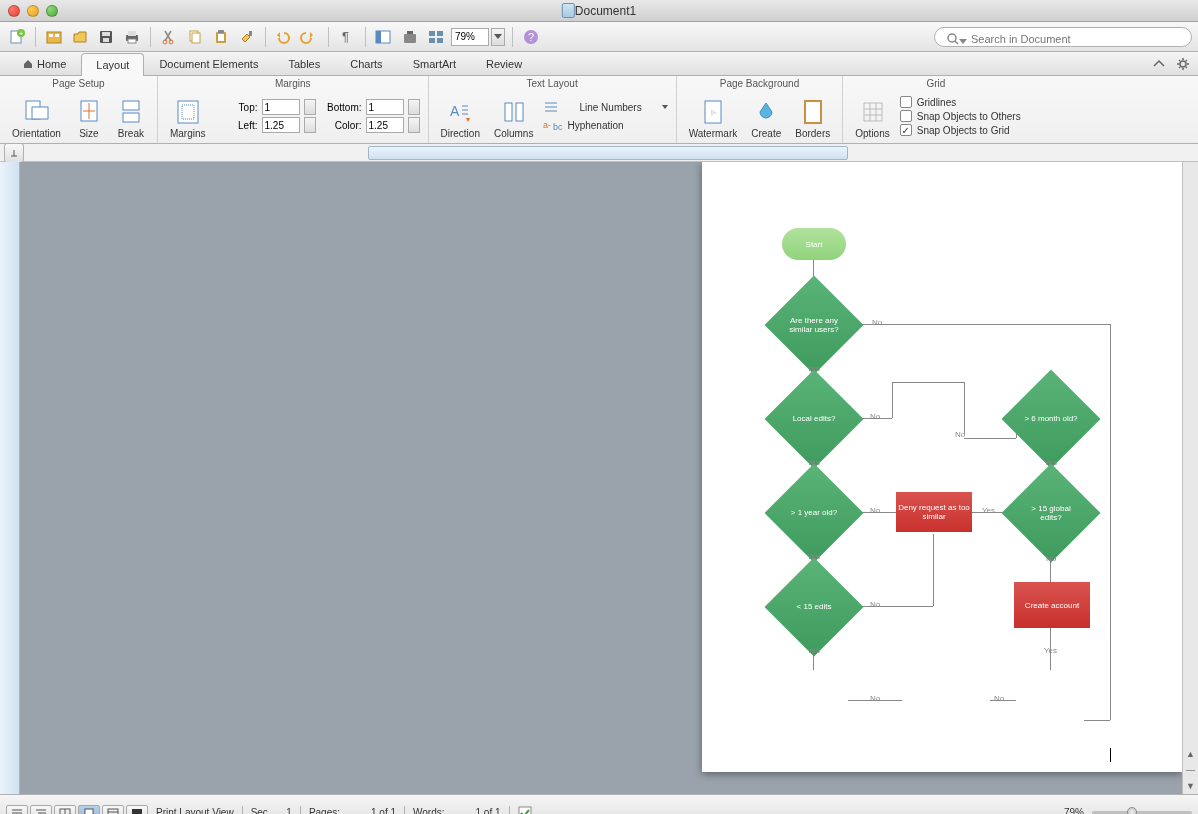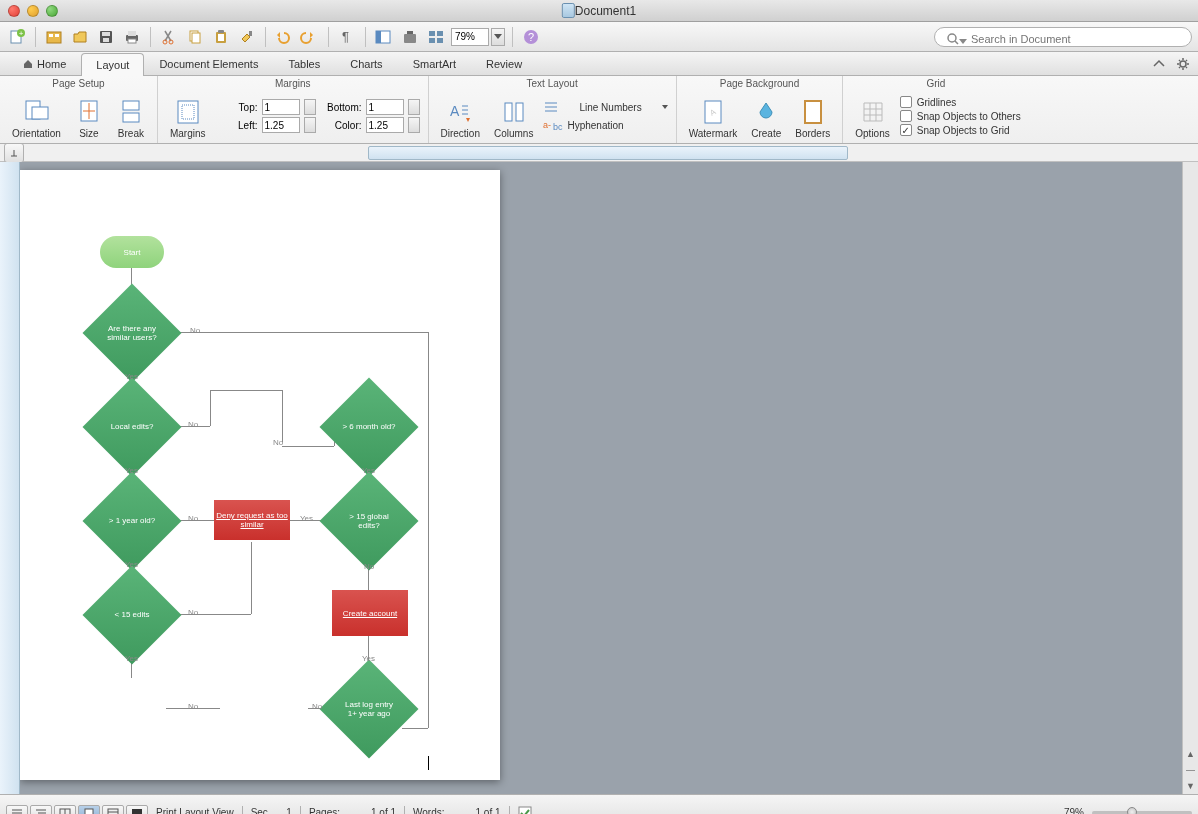--- a/index.html
+++ b/index.html
@@ -49,33 +49,33 @@
 .chk.checked::after { content: "✓"; font-size: 10px; color: #333; }
 
 
 .ruler-h { height: 18px; background: #f0f0f0; border-bottom: 1px solid #c0c0c0; position: relative; display: flex; align-items: center; }
 .ruler-strip { position: absolute; left: 368px; width: 480px; height: 14px; background: linear-gradient(#eaf3fb,#d0e2f0); border: 1px solid #a0b8c8; border-radius: 2px; font-size: 7px; color: #666; display: flex; align-items: center; overflow: hidden; }
 .ruler-left-btn { width: 20px; height: 20px; border: 1px solid #b0b0b0; background: linear-gradient(#f8f8f8,#e0e0e0); border-radius: 3px; margin-left: 4px; display: flex; align-items: center; justify-content: center; }
 
 
 .doc-area { position: relative; background: #9aa2ab; height: 632px; display: flex; }
 .ruler-v { width: 20px; background: linear-gradient(90deg,#eaf3fb,#d0e2f0); border-right: 1px solid #a0b8c8; }
-.canvas-scroll { flex: 1; overflow: hidden; display: flex; justify-content: flex-start; padding-top: 8px; }
+.canvas-scroll { flex: 1; overflow: hidden; display: flex; justify-content: flex-end; padding-top: 0; }
 .page { width: 480px; height: 610px; background: #fff; box-shadow: 0 2px 8px rgba(0,0,0,0.4); position: relative; }
 .scroll-v { width: 16px; background: #e8e8e8; border-left: 1px solid #c0c0c0; display: flex; flex-direction: column; }
 .scroll-gap { flex: 1; }
 .scroll-btn { height: 16px; display: flex; align-items: center; justify-content: center; color: #666; font-size: 9px; }
 
 
 .node { position: absolute; display: flex; align-items: center; justify-content: center; text-align: center; font-size: 8px; color: #fff; }
 .start { width: 64px; height: 32px; background: linear-gradient(#b2e29d,#8fd37c); border-radius: 16px; left: 80px; top: 66px; }
 .diamond { width: 70px; height: 70px; }
 .diamond .d-shape { position: absolute; inset: 0; background: linear-gradient(135deg,#5ab478,#3f9a5e); transform: rotate(45deg); }
 .diamond .d-text { position: relative; z-index: 1; padding: 0 6px; line-height: 1.15; }
-.rect { background: linear-gradient(#d9534f,#c9302c); text-decoration: underline; }
+.rect { background: linear-gradient(#d9534f,#c9302c); }
 .edge-lbl { position: absolute; font-size: 8px; color: #888; }
 .conn { position: absolute; background: #888; }
 .cursor-caret { position: absolute; width: 1px; height: 14px; background: #000; }
 
 
 .status-bar { height: 36px; background: linear-gradient(#f5f5f5,#dedede); border-top: 1px solid #b0b0b0; display: flex; align-items: center; font-size: 10px; color: #333; padding: 0 6px; gap: 8px; }
 .view-btns { display: flex; gap: 2px; }
 .view-btn { width: 22px; height: 16px; border: 1px solid #aaa; background: linear-gradient(#f8f8f8,#e0e0e0); border-radius: 2px; display: flex; align-items: center; justify-content: center; }
 .view-btn.active { background: linear-gradient(#b8d0e8,#90b4d8); }
 .status-sep { width: 1px; height: 14px; background: #b0b0b0; }
@@ -495,24 +495,20 @@
           <div class="d-shape"></div>
           <div class="d-text">&lt; 15 edits</div>
         </div>
       <div class="node diamond" style="left:314px;top:222px;">
           <div class="d-shape"></div>
           <div class="d-text">&gt; 6 month old?</div>
         </div>
       <div class="node diamond" style="left:314px;top:316px;">
           <div class="d-shape"></div>
           <div class="d-text">&gt; 15 global edits?</div>
-        </div>
-      <div class="node diamond" style="left:314px;top:504px;">
-          <div class="d-shape"></div>
-          <div class="d-text">Last log entry 1+ year ago</div>
         </div>
       <div class="node rect" style="left:194px;top:330px;width:76px;height:40px;">
           <span>Deny request as too similar</span>
         </div>
       <div class="node rect" style="left:312px;top:420px;width:76px;height:46px;">
           <span>Create account</span>
         </div>
 
       <div class="edge-lbl" style="left:170px;top:156px;">No</div>
       <div class="edge-lbl" style="left:105px;top:202px;">Yes</div>

